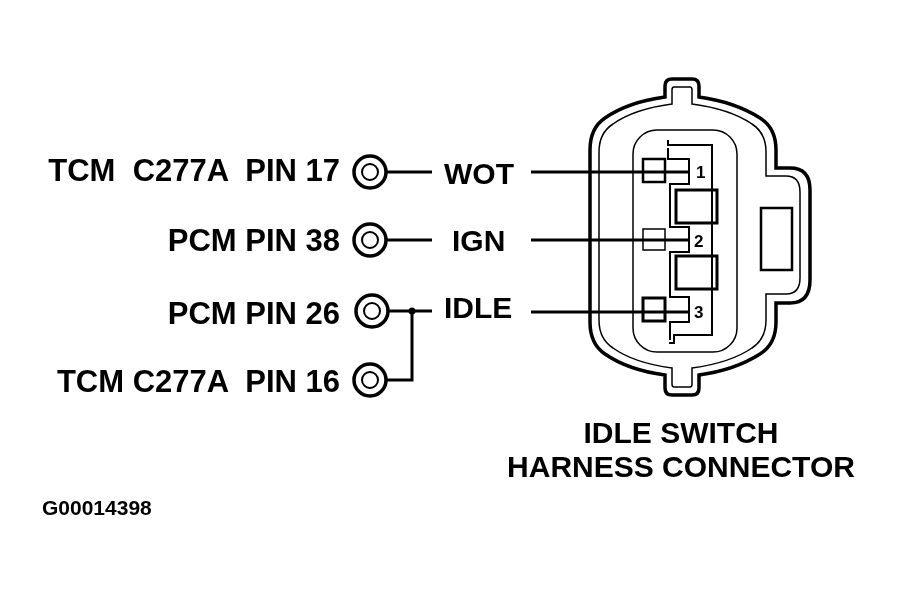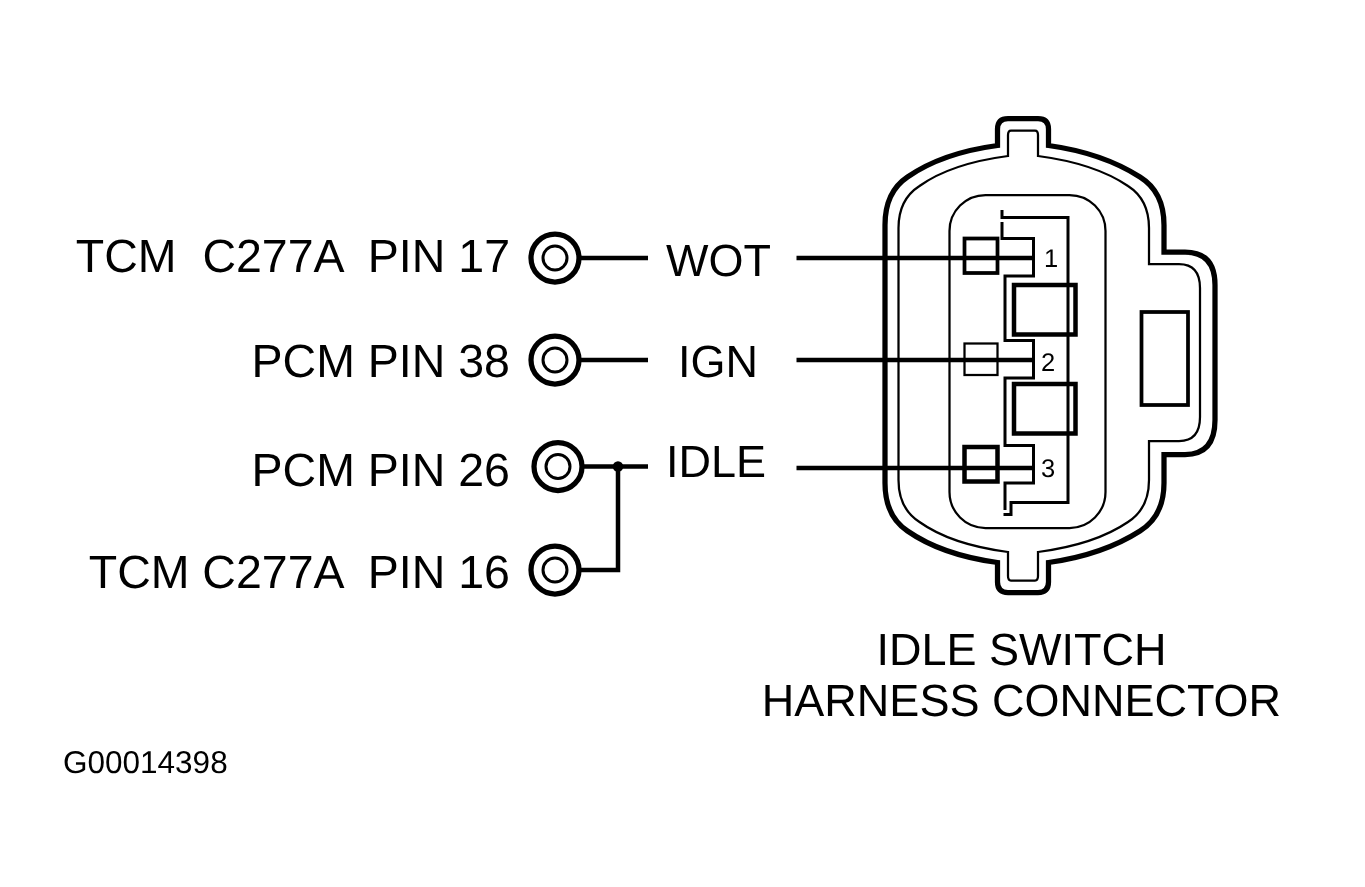--- a/index.html
+++ b/index.html
@@ -1,16 +1,16 @@
 <!DOCTYPE html>
 <html><head>
 <meta charset="utf-8">
 <style>
   html, body { margin: 0; padding: 0; background: #ffffff; }
-  #stage { position: relative; width: 910px; height: 591px; background: #ffffff; overflow: hidden; }
+  #stage { position: relative; width: 910px; height: 591px; background: #ffffff; overflow: hidden; font-weight: bold; }
   svg { position: absolute; left: 0; top: 0; }
   .lbl { font-family: "Liberation Sans", sans-serif; fill: #000; }
   .big { font-size: 31px; }
   .mid { font-size: 30px; }
   .pin { font-size: 17px; }
   .fig { font-size: 21px; }
 </style>
 </head>
 <body>
 

